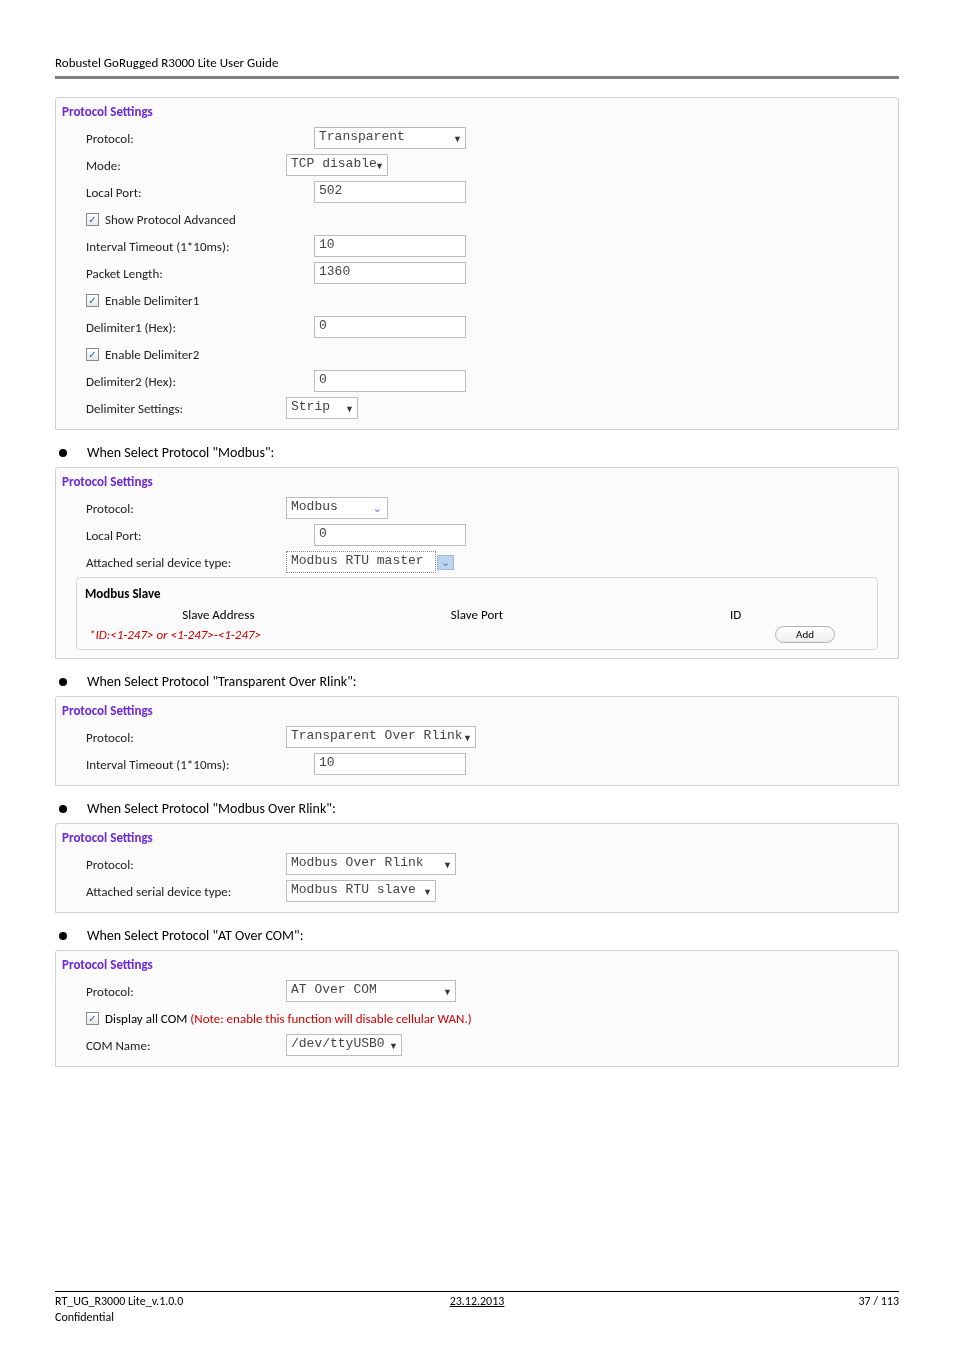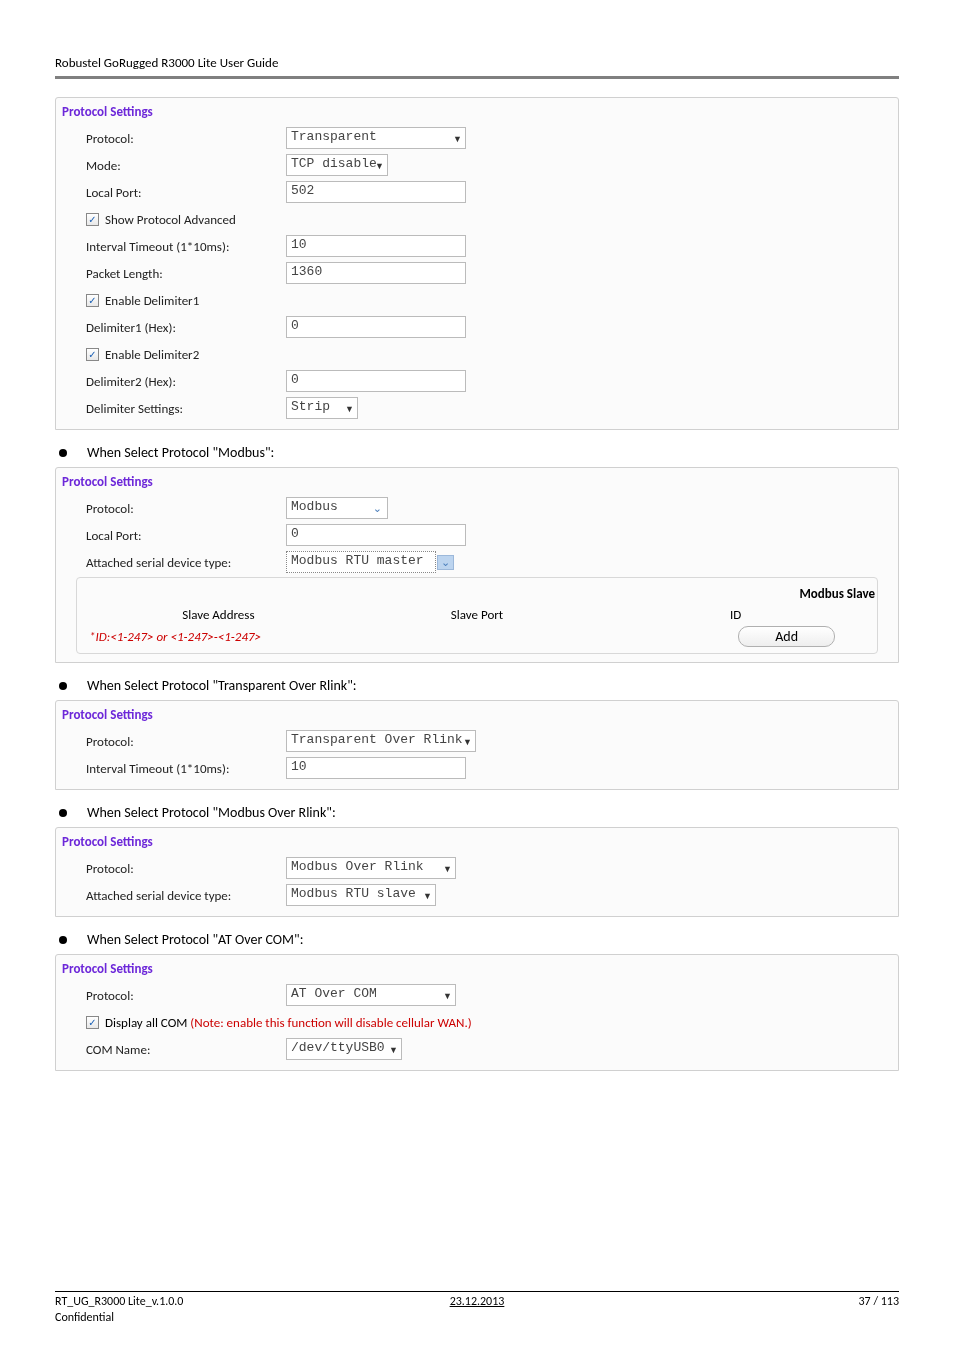--- a/index.html
+++ b/index.html
@@ -48,21 +48,21 @@
   .row.chk .label { width: auto; }
   .ctrl {
     font-family: "Courier New", monospace;
     font-size: 13px;
     border: 1px solid #bbb;
     background: #fff;
     padding: 1px 4px;
     height: 22px;
     color: #444;
   }
-  .ctrl.w-lg { width: 180px; }
+  .ctrl.w-lg { width: 152px; margin-left: 28px; }
   .ctrl.w-md { width: 102px; }
   .ctrl.w-sm { width: 72px; }
   .ctrl.w-xl { width: 170px; }
   .sel { position: relative; display:inline-flex; align-items:center; }
   .sel .arrow {
     position: absolute;
     right: 4px;
     font-size: 9px;
     color: #333;
     pointer-events:none;
@@ -91,38 +91,38 @@
     border-radius:50%;
     margin-right:20px;
     flex-shrink:0;
   }
   .modbus-slave {
     border:1px solid #d8d8d8;
     border-radius:4px;
     margin: 0 14px 2px 14px;
     padding: 2px 2px 6px 2px;
   }
-  .modbus-slave .panel-title{ padding-left:6px;text-align:right; }
+  .modbus-slave .panel-title{ padding-left:6px; }
   .tbl { display:flex; padding:0 10px; }
   .tbl .col { flex:1; text-align:center; font-size:13px; padding:2px 0; }
   .hint {
     font-style: italic;
     color: #cc0000;
     font-size: 13px;
     padding: 2px 10px 0 10px;
     display:flex;
     align-items:center;
   }
   .hint .spacer{flex:1;}
   .btn {
     border:1px solid #b0b0b0;
     border-radius:10px;
     background:linear-gradient(#fff,#eee);
-    padding:1px 36px;
-    font-size:14px;
+    padding:1px 20px;
+    font-size:11px;
     font-family:inherit;
     color:#000;
     font-style:normal;
   }
   .red-note { color:#cc0000; }
   .note-text { font-size:13px; }
   .footer {
     position: fixed;
     bottom: 26px;
     left: 55px;

